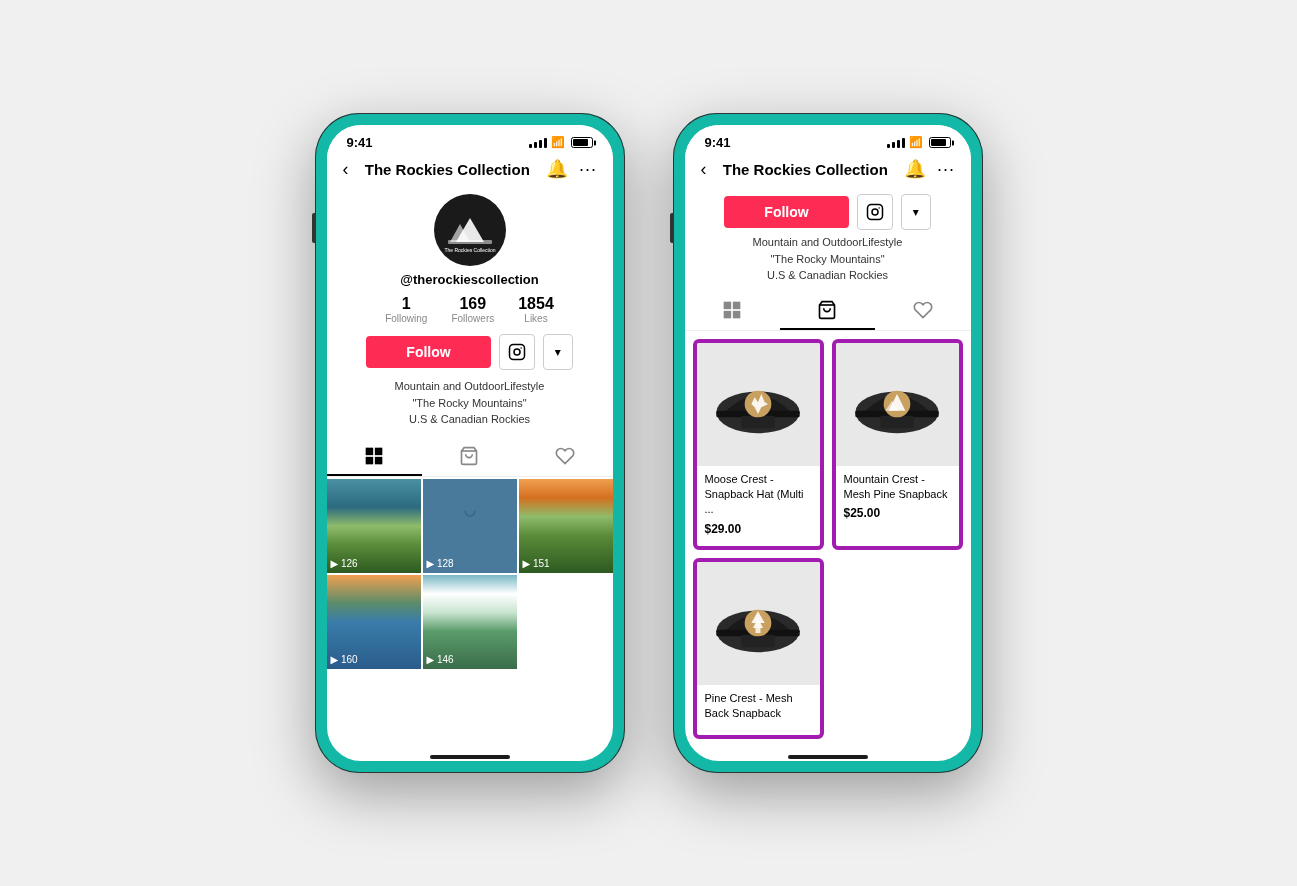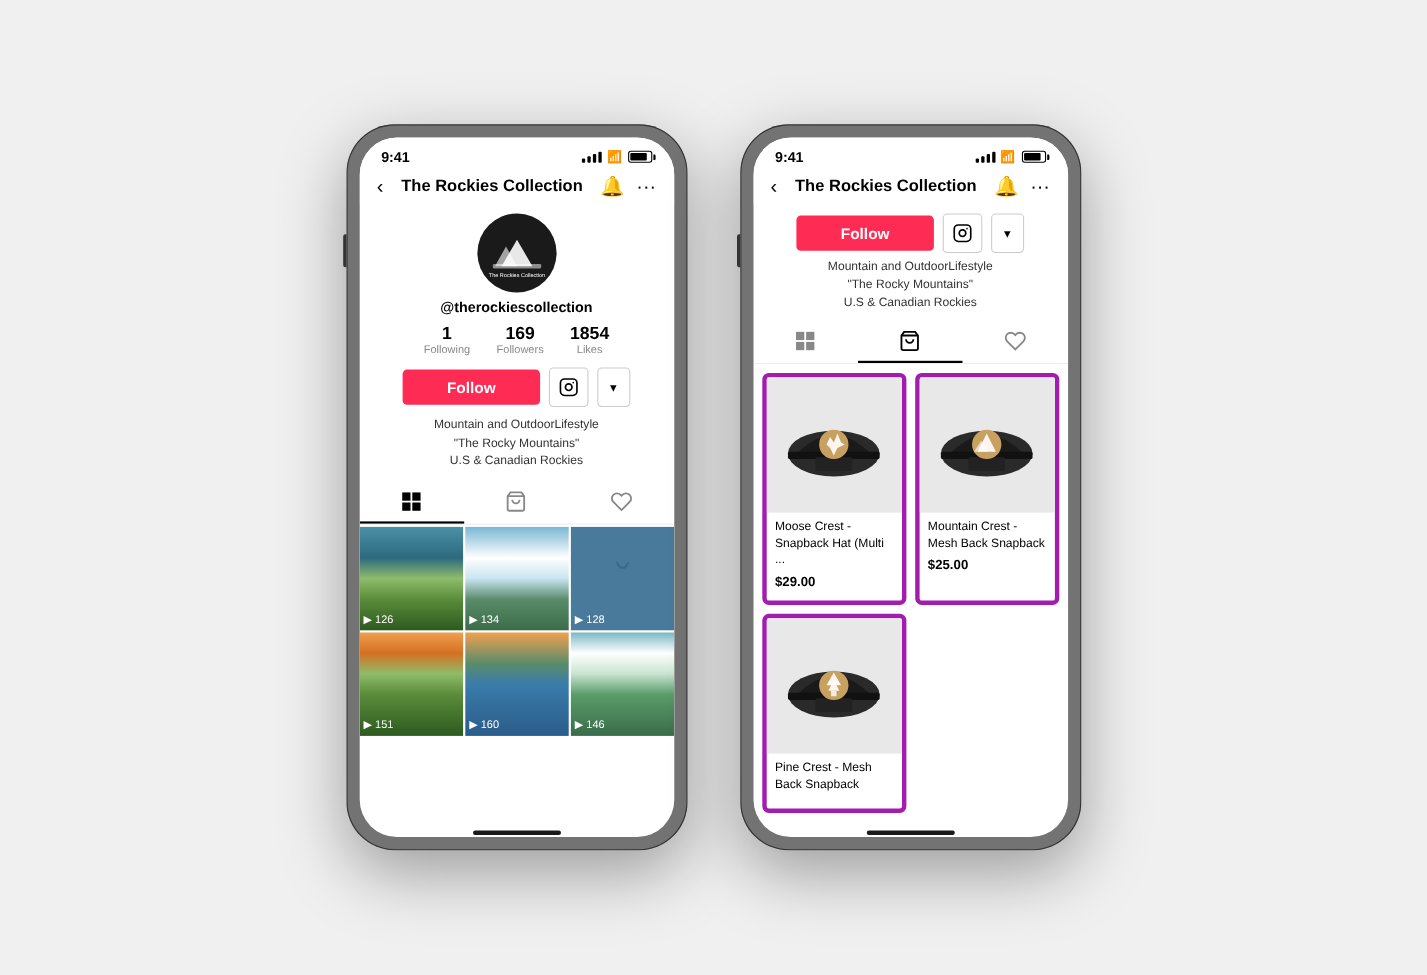--- a/index.html
+++ b/index.html
@@ -13,21 +13,21 @@
     }
     .scene {
       display: flex;
       gap: 48px;
       align-items: center;
       padding: 40px;
     }
     .phone {
       width: 310px;
       height: 660px;
-      background: #737373;
+      background: #14b8a6;
       border-radius: 44px;
       padding: 12px;
       box-shadow: 0 20px 60px rgba(0,0,0,0.35), inset 0 0 0 1px #333;
       position: relative;
     }
     .phone-screen {
       width: 100%;
       height: 100%;
       background: #fff;
       border-radius: 34px;
@@ -481,23 +481,20 @@
             <svg width="20" height="20" viewBox="0 0 24 24" fill="none" stroke="currentColor" stroke-width="2">
                 <path d="M20.84 4.61a5.5 5.5 0 00-7.78 0L12 5.67l-1.06-1.06a5.5 5.5 0 00-7.78 7.78l1.06 1.06L12 21.23l7.78-7.78 1.06-1.06a5.5 5.5 0 000-7.78z"></path>
               </svg>
           </div>
         </div>
 
         <div class="video-grid">
           <div class="video-thumb img-mountain-lake">
             <div class="play-count">▶ 126</div>
           </div>
-          <div class="video-thumb img-waterfall">
-            <div class="play-count">▶ 134</div>
-          </div>
           <div class="video-thumb img-hoodie">
             <svg width="50" height="60" viewBox="0 0 50 60" fill="#2a5a7a">
               <path d="M10 15 L5 25 L15 27 L15 55 L35 55 L35 27 L45 25 L40 15 C36 18 30 20 25 20 C20 20 14 18 10 15Z" fill="#4a7a9b"></path>
               <path d="M20 15 C22 22 28 22 30 15" fill="none" stroke="#3a6a8b" stroke-width="2"></path>
             </svg>
             <div class="play-count">▶ 128</div>
           </div>
           <div class="video-thumb img-mountain-orange">
             <div class="play-count">▶ 151</div>
           </div>
@@ -604,21 +601,21 @@
               <svg width="100" height="90" viewBox="0 0 120 100">
                 <ellipse cx="60" cy="60" rx="50" ry="25" fill="#2a2a2a"></ellipse>
                 <path d="M20 60 Q60 20 100 60" fill="#1a1a1a"></path>
                 <rect x="10" y="58" width="100" height="8" fill="#111" rx="2"></rect>
                 <rect x="40" y="64" width="40" height="15" fill="#222" rx="2"></rect>
                 <circle cx="60" cy="50" r="16" fill="#c8a060"></circle>
                 <polygon points="60,38 50,58 70,58" fill="white" opacity="0.9"></polygon>
                 <polygon points="54,46 46,58 62,58" fill="white" opacity="0.6"></polygon>
               </svg>
             </div>
-            <div class="product-name">Mountain Crest - Mesh Back Snapback</div>
+            <div class="product-name">Mountain Crest - Mesh Pine Snapback</div>
             <div class="product-price">$25.00</div>
           </div>
 
           <div class="product-card">
             <div class="product-img-area">
               <svg width="100" height="90" viewBox="0 0 120 100">
                 <ellipse cx="60" cy="60" rx="50" ry="25" fill="#2a2a2a"></ellipse>
                 <path d="M20 60 Q60 20 100 60" fill="#1a1a1a"></path>
                 <rect x="10" y="58" width="100" height="8" fill="#111" rx="2"></rect>
                 <rect x="40" y="64" width="40" height="15" fill="#222" rx="2"></rect>

